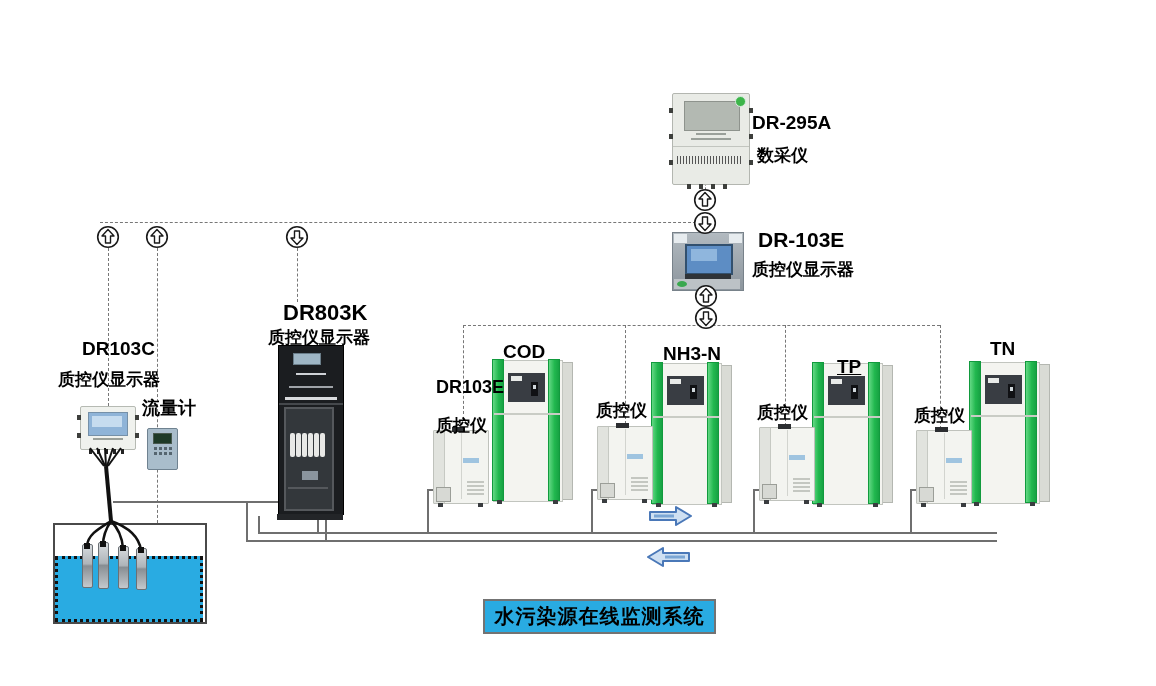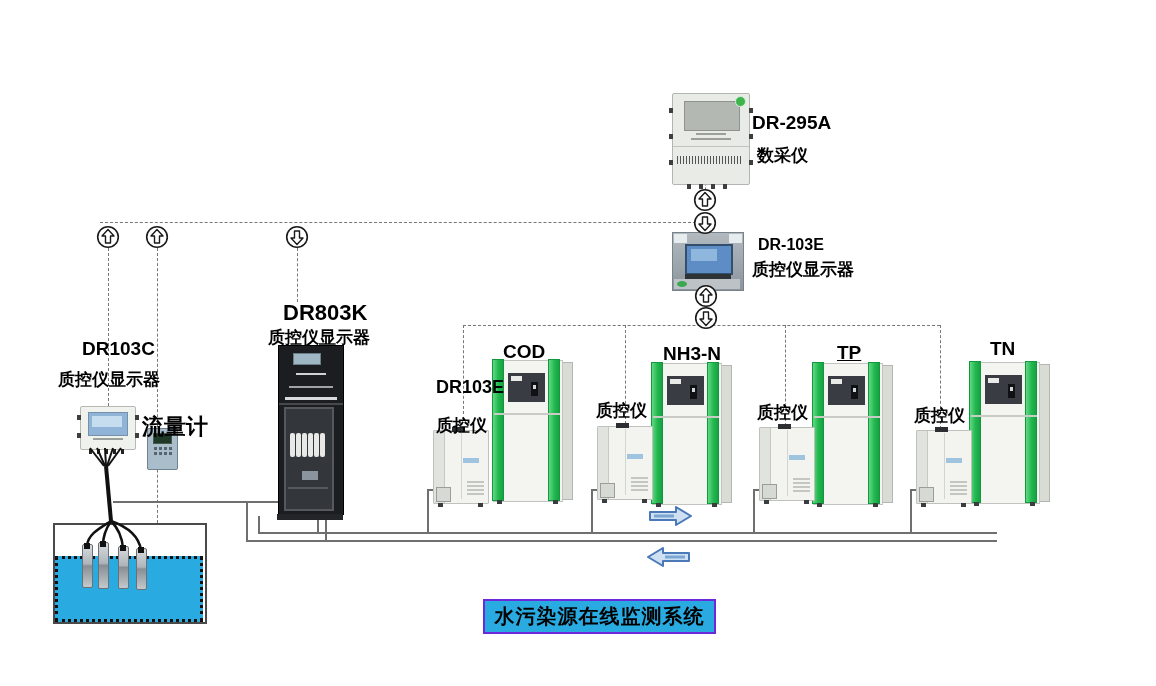--- a/index.html
+++ b/index.html
@@ -94,21 +94,21 @@
 
   
   .tank{position:absolute;left:53px;top:523px;width:150px;height:97px;border:2px solid #4a4a4a;z-index:2;}
   .water{position:absolute;left:55px;top:556px;width:142px;height:60px;background:#29ABE2;
          border:3px dotted #111;z-index:2;}
   .probe{position:absolute;width:9px;border:1px solid #6b7075;border-radius:2px;z-index:3;
          background:linear-gradient(#d8dcdf 0%,#aeb4b9 45%,#888e93 50%,#c4c9cd 100%);}
 
   
   .banner{position:absolute;left:483px;top:599px;width:229px;height:31px;background:#29ABE2;
-          border:2px solid #6d28d9;z-index:6;display:flex;align-items:center;justify-content:center;}
+          border:2px solid #737373;z-index:6;display:flex;align-items:center;justify-content:center;}
   .banner span{font-weight:bold;font-size:20px;color:#000;letter-spacing:1px;}
 
   .flow{position:absolute;z-index:5;}
   #cables{position:absolute;left:0;top:0;z-index:4;pointer-events:none;}
 </style>
 </head>
 <body>
 
 <div id="canvas">
 
@@ -190,21 +190,21 @@
   <div class="qd">
     <div class="corner" style="left:1px;"></div>
     <div class="corner" style="right:1px;"></div>
     <div class="scr">
         <i></i>
       </div>
     <div class="keys"></div>
     <div class="band"></div>
     <div class="logo"></div>
   </div>
-  <div class="lbl" style="left:758px;top:236px;font-size:16px;">DR-103E</div>
+  <div class="lbl" style="left:758px;top:228px;font-size:21px;">DR-103E</div>
   <div class="lbl" style="left:752px;top:258px;font-size:17px;">质控仪显示器</div>
 
   <div class="fp">
     <div class="scr">
         <i></i>
       </div>
     <div class="tline"></div>
     <div class="tab" style="left:-4px;top:8px;"></div>
     <div class="tab" style="left:-4px;top:26px;"></div>
     <div class="tab" style="right:-4px;top:8px;"></div>
@@ -222,21 +222,21 @@
     <div class="scr"></div>
     <div class="k" style="left:6px;top:18px;"></div>
       <div class="k" style="left:11px;top:18px;"></div>
     <div class="k" style="left:16px;top:18px;"></div>
       <div class="k" style="left:21px;top:18px;"></div>
     <div class="k" style="left:6px;top:23px;"></div>
       <div class="k" style="left:11px;top:23px;"></div>
     <div class="k" style="left:16px;top:23px;"></div>
       <div class="k" style="left:21px;top:23px;"></div>
   </div>
-  <div class="lbl" style="left:142px;top:412px;font-size:22px;">流量计</div>
+  <div class="lbl" style="left:142px;top:396px;font-size:18px;">流量计</div>
 
   <div class="smp">
     <div class="scr"></div>
     <div class="t1"></div>
     <div class="t2"></div>
     <div class="t3"></div>
     <div class="div"></div>
     <div class="door">
       <div class="bottle" style="left:4px;"></div>
         <div class="bottle" style="left:10px;"></div>
@@ -304,21 +304,21 @@
         <div class="slot"></div>
         <div class="dot"></div>
       </div>
     <div class="div"></div>
     <div class="foot" style="left:4px;"></div>
       <div class="foot" style="left:60px;"></div>
   </div>
 
   <div class="lbl" style="left:503px;top:341px;font-size:19px;">COD</div>
   <div class="lbl" style="left:663px;top:343px;font-size:19px;">NH3-N</div>
-  <div class="lbl" style="left:837px;top:342px;font-size:19px;text-decoration:underline;">TP</div>
+  <div class="lbl" style="left:837px;top:356px;font-size:19px;text-decoration:underline;">TP</div>
   <div class="lbl" style="left:990px;top:338px;font-size:19px;">TN</div>
 
   <div class="qc" style="left:433px;top:430px;">
     <div class="sideL"></div>
       <div class="lid"></div>
       <div class="seam"></div>
       <div class="tag"></div>
     <div class="vent"></div>
       <div class="box"></div>
     <div class="foot" style="left:4px;"></div>

